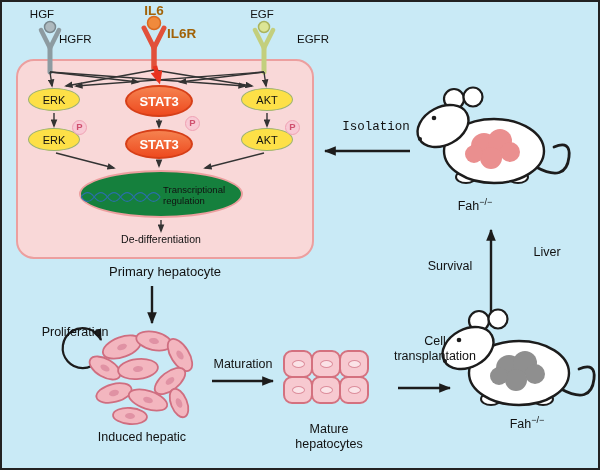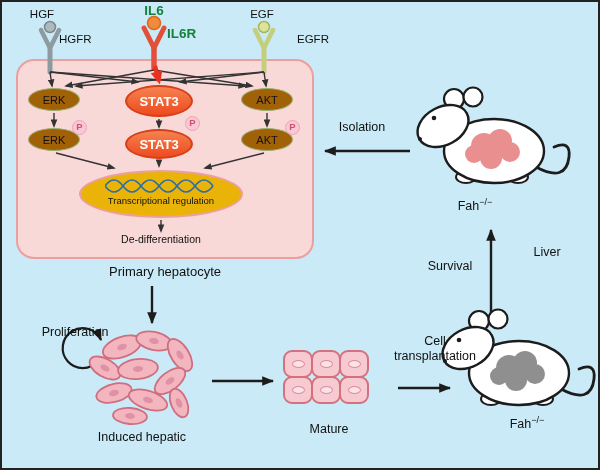--- a/index.html
+++ b/index.html
@@ -11,42 +11,42 @@
   .abs{position:absolute;}
   #cellbox{
     left:14px; top:57px; width:298px; height:200px;
     background:#f9d8d8; border:2px solid #ec9f9f; border-radius:18px;
     box-sizing:border-box; z-index:1;
   }
   #art{left:0; top:0; z-index:2;}
   .lbl{position:absolute; z-index:4; font-size:12.5px; line-height:15px; text-align:center;}
   .lbl.small{font-size:11.5px; line-height:13px;}
   .lbl.tiny{font-size:10.5px; line-height:12px;}
-  .lbl.red{color:#15803d; font-weight:bold; font-size:13.5px;}
+  .lbl.red{color:#a16207; font-weight:bold; font-size:13.5px;}
   .lbl.left{text-align:left;}
   .lbl.right{}
   .node{
     position:absolute; z-index:3; border-radius:50%;
     display:flex; align-items:center; justify-content:center;
     box-sizing:border-box; font-size:11px;
   }
-  .green{background:#a16207; border:1.5px solid #9ab173;}
+  .green{background:#fde047; border:1.5px solid #9ab173;}
   .orange{
     background:linear-gradient(180deg,#f5824f 0%, #ee4a1f 100%);
     border:2px solid #d63f18; color:#fff; font-weight:bold; font-size:13px;
   }
   .pbadge{
     position:absolute; z-index:5; width:15px; height:15px; border-radius:50%;
     background:#f8c9d4; border:1.5px solid #f0a2b4; box-sizing:border-box;
     color:#cf4f6e; font-size:9.5px; font-weight:bold; text-align:center; line-height:12px;
   }
   #transcription{
     position:absolute; z-index:3; left:77px; top:168px; width:164px; height:48px;
-    background:#eab308; border:2px solid #ec9f9f; border-radius:50%;
-    box-sizing:border-box; display:flex; flex-direction:column; align-items:center;
+    background:#15803d; border:2px solid #ec9f9f; border-radius:50%;
+    box-sizing:border-box; display:flex; flex-direction:row; align-items:center;
   }
   #transcription .tr-label{font-size:9.5px; line-height:11px; margin-top:1px;}
   #transcription svg{margin-top:6px;}
   #hepgrid{
     position:absolute; z-index:3; left:282px; top:349px; width:92px;
     display:flex; flex-wrap:wrap;
   }
   .hep-cell{
     width:30px; height:28px; margin:-1px; box-sizing:border-box;
     background:#f7c9d0; border:2px solid #d4717f; border-radius:9px;
@@ -211,35 +211,37 @@
   <div id="transcription">
     <svg width="112" height="16" viewBox="0 0 112 16">
       <path d="M0,8 C6,0 12,0 18,8 S30,16 36,8 S48,0 54,8 S66,16 72,8 S84,0 90,8 S102,16 108,8" fill="none" stroke="#2a6fa8" stroke-width="1.6"></path>
       <path d="M0,8 C6,16 12,16 18,8 S30,0 36,8 S48,16 54,8 S66,0 72,8 S84,16 90,8 S102,0 108,8" fill="none" stroke="#2a6fa8" stroke-width="1.6"></path>
     </svg>
     <div class="tr-label">Transcriptional regulation</div>
   </div>
 
   <div class="lbl tiny" style="left:89px; top:231px; width:140px;">De-differentiation</div>
   <div class="lbl" style="left:83px; top:262px; width:160px; font-size:13px;">Primary hepatocyte</div>
-  <div class="lbl" style="left:322px; top:118px; width:76px;">Isolation</div>
+  <div class="lbl" style="left:336px; top:118px; width:76px;font-family:Liberation Mono, monospace;">Isolation</div>
   <div class="lbl" style="left:22px; top:288px; width:102px;margin-top:35px;">Proliferation</div>
+  <div class="lbl" style="left:198px; top:355px; width:86px;">Maturation</div>
   <div class="lbl" style="left:382px; top:332px; width:102px;">
     <div>Cell</div>
     <div>transplantation</div>
   </div>
   <div class="lbl right" style="left:414px; top:257px; width:68px;">Survival</div>
   <div class="lbl" style="left:494px; top:243px; width:102px;">
     <div>Liver</div>
   </div>
   <div class="lbl" style="left:75px; top:428px; width:130px;">
     <div>Induced hepatic</div>
   </div>
   <div class="lbl" style="left:277px; top:420px; width:100px;">
     <div>Mature</div>
+    <div>hepatocytes</div>
   </div>
 
   <div class="lbl" style="left:437px; top:193px; width:72px;">
     <span>Fah</span><sup>−/−</sup>
   </div>
   <div class="lbl" style="left:489px; top:411px; width:72px;">
     <span>Fah</span><sup>−/−</sup>
   </div>
 
   <div id="hepgrid">

